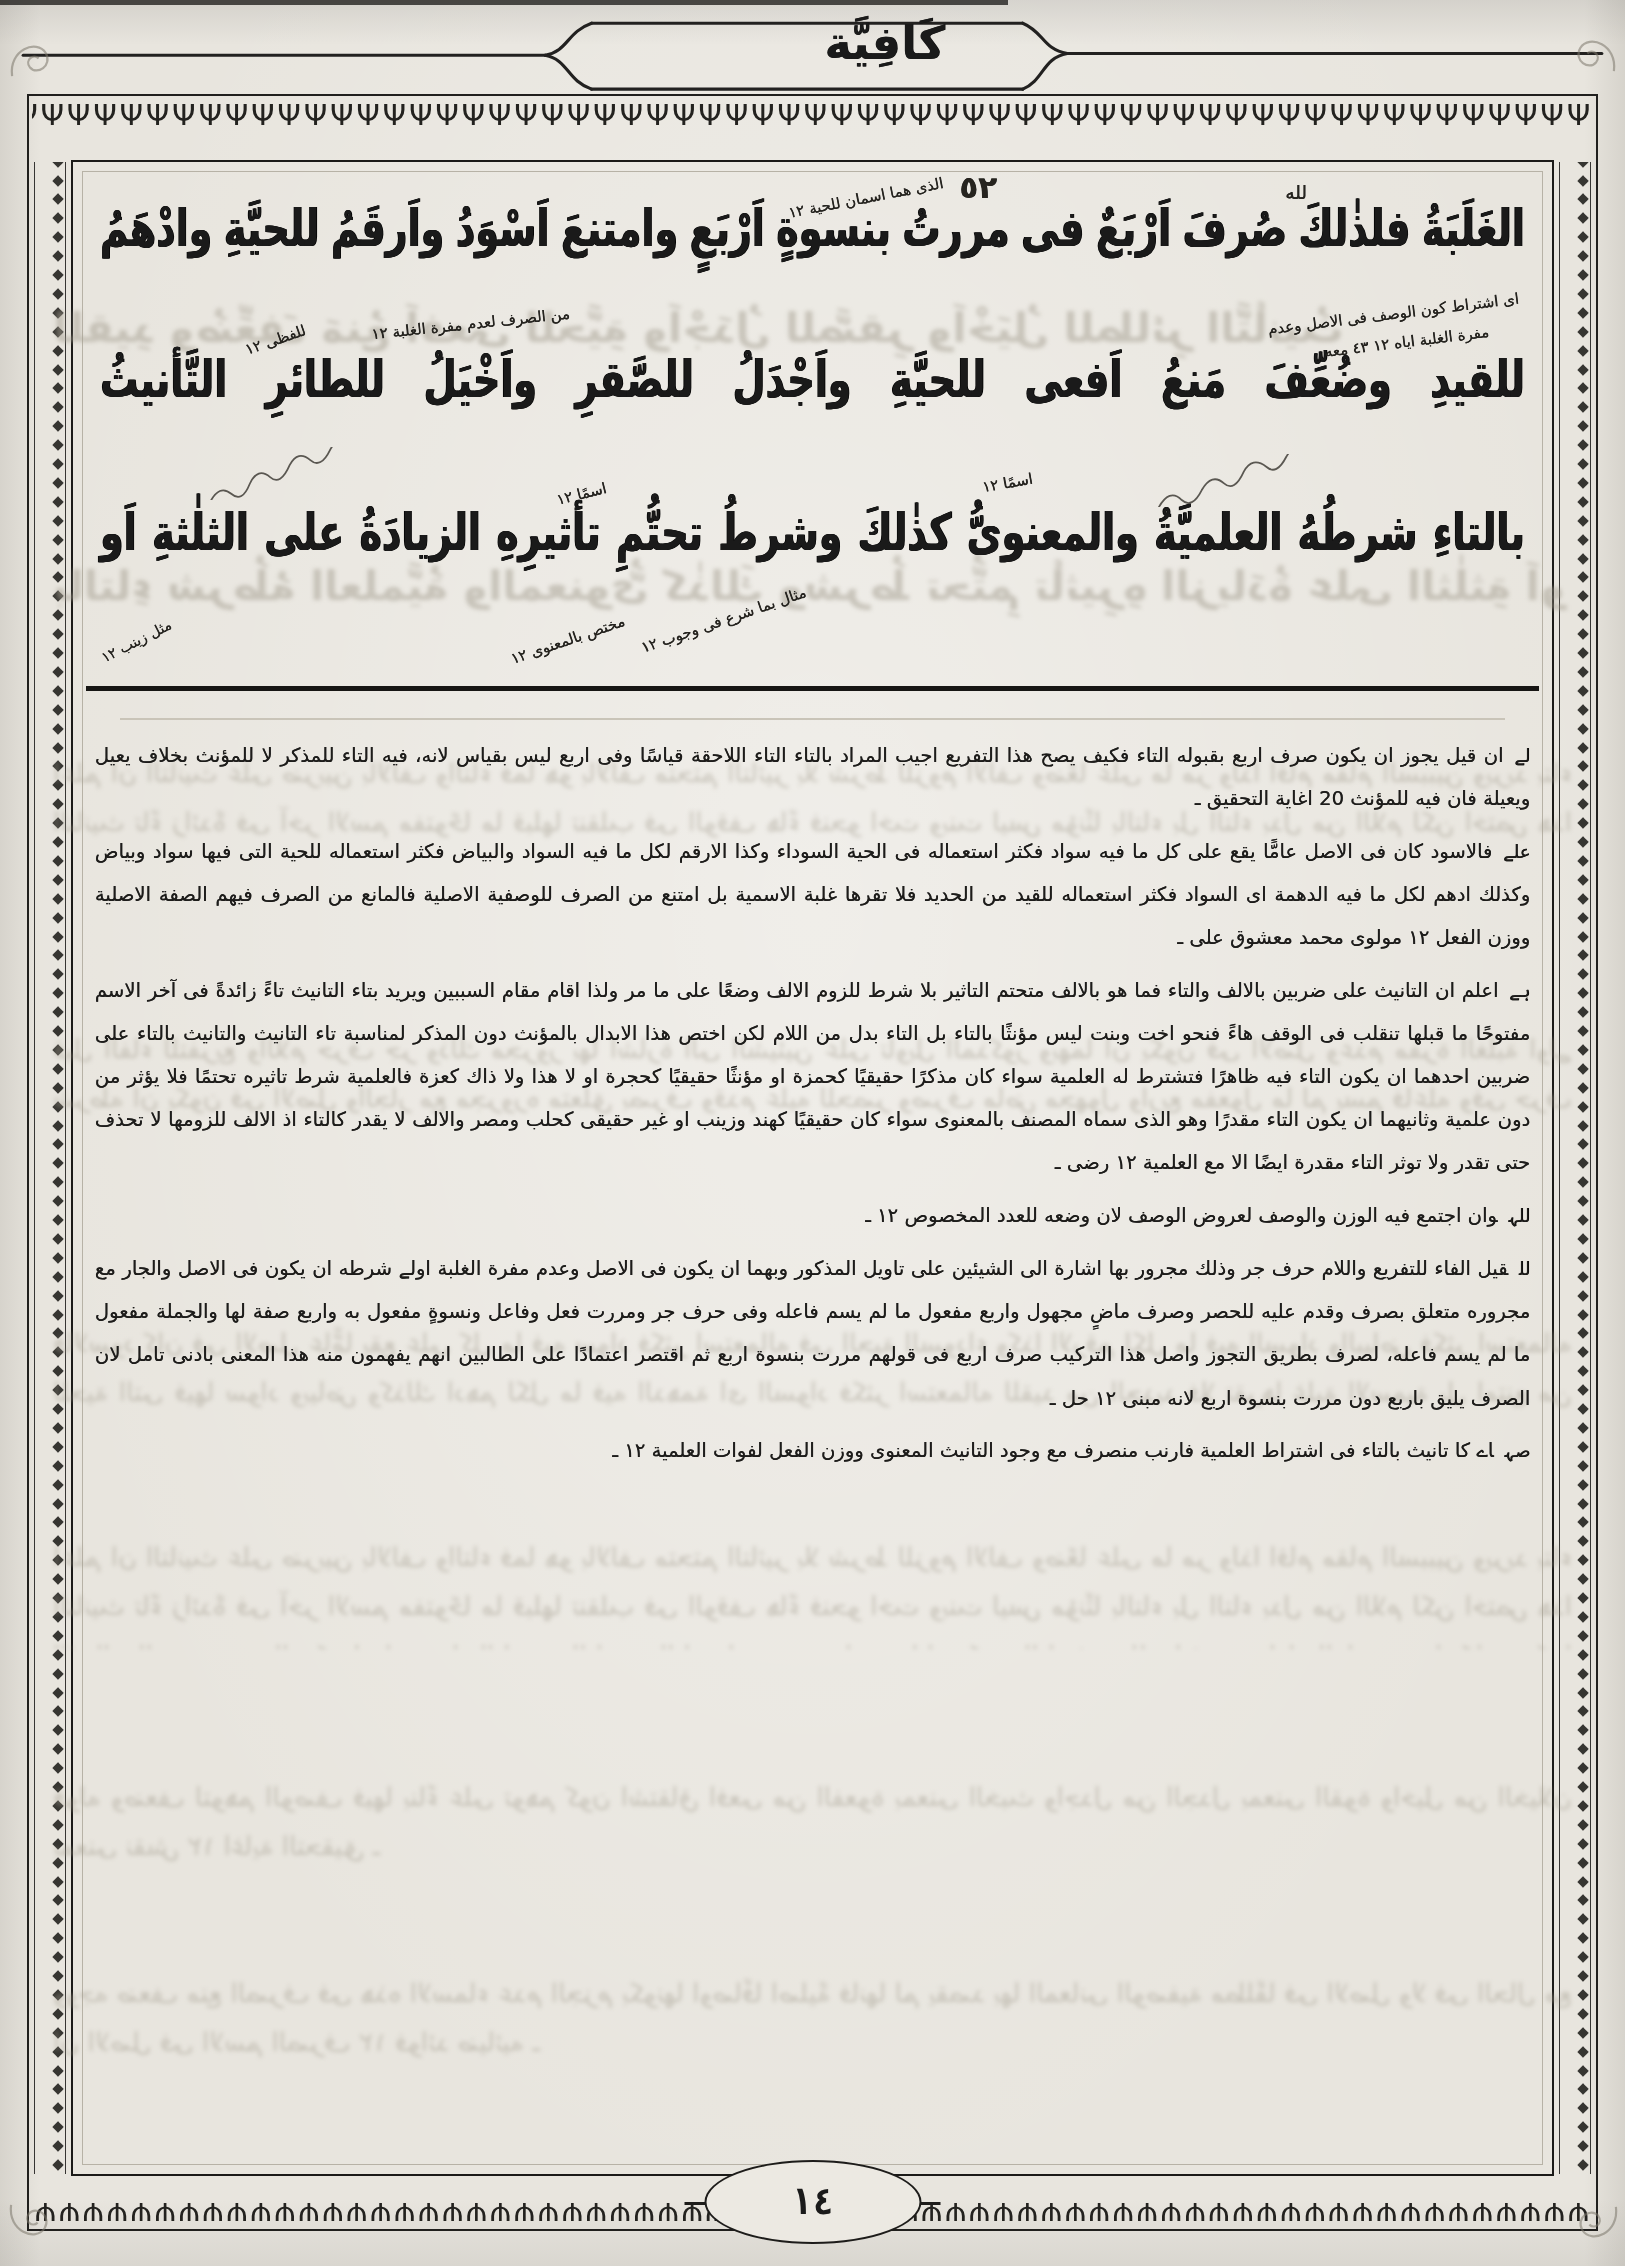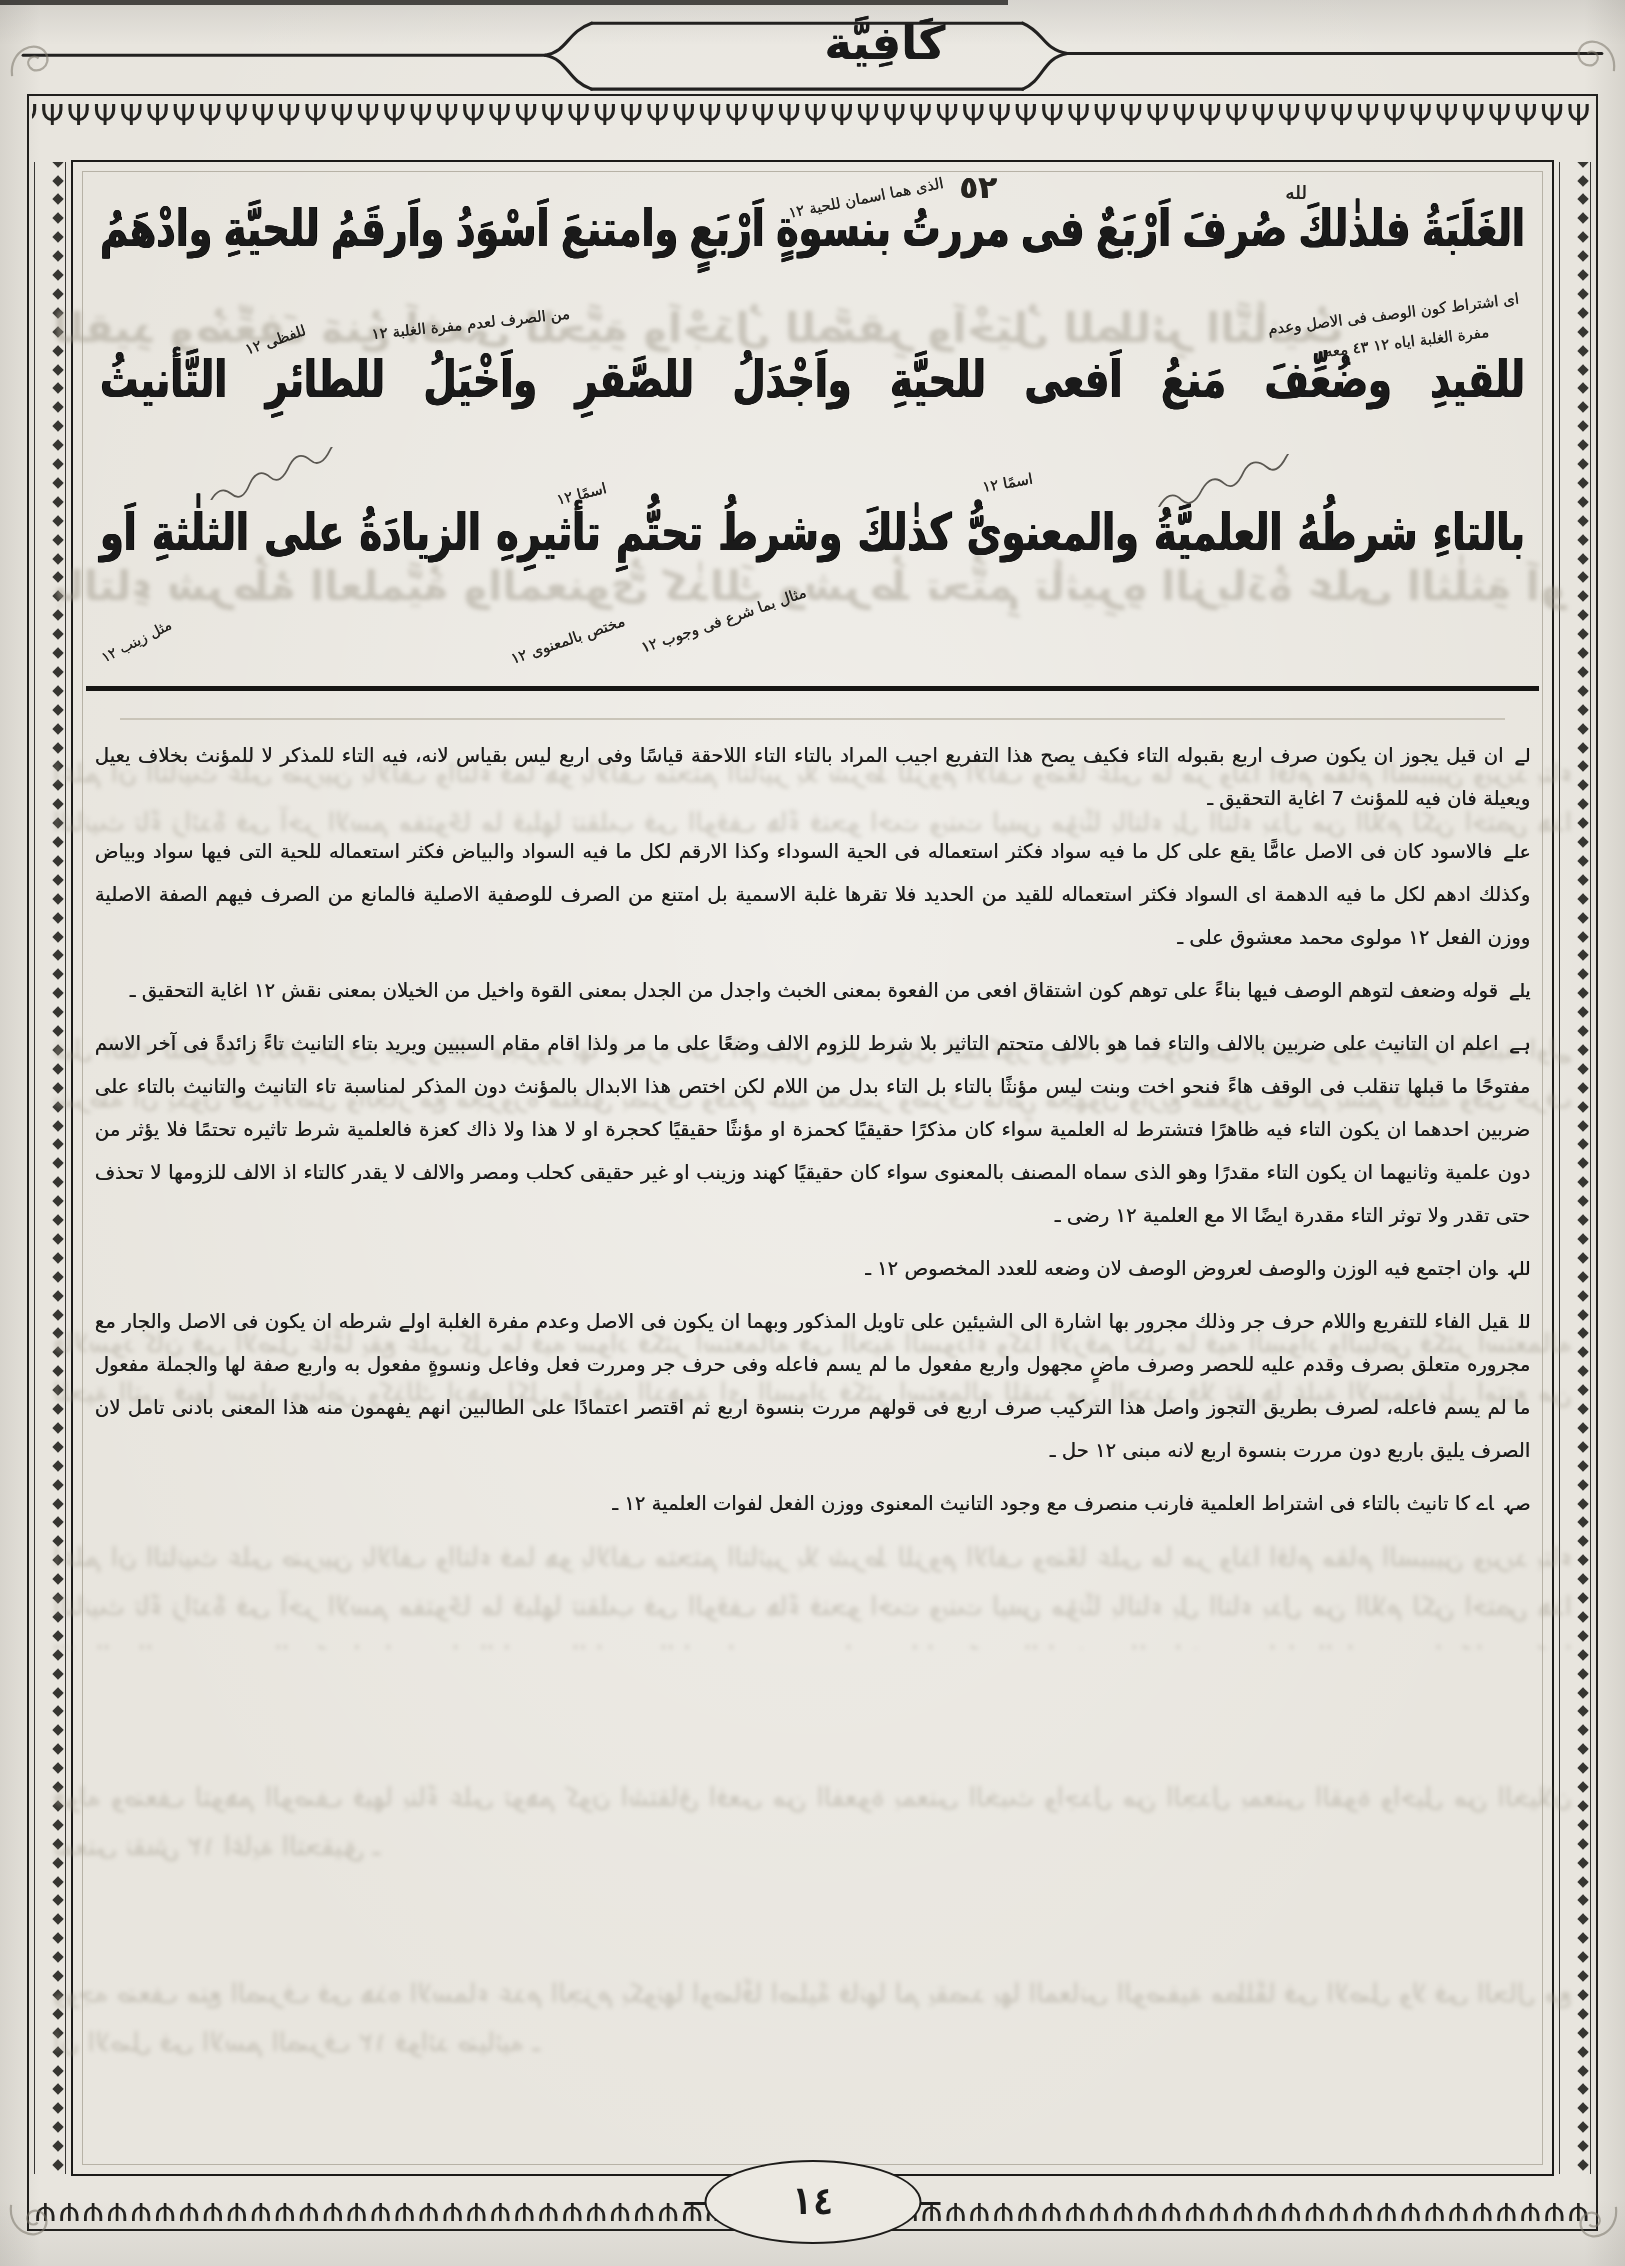--- a/index.html
+++ b/index.html
@@ -204,23 +204,22 @@
       </svg>
       <svg class="scribble" style="top:274px;right:116px" width="267" height="53" viewBox="0 0 300 60">
         <path d="M6,42 q16,-22 28,-6 q10,12 24,-8 q14,-18 26,-4 q10,12 24,-10 q12,-16 26,-2 q10,12 24,-8 q14,-18 26,-4 q10,12 26,-8 q12,-14 26,-2 q12,12 26,-6" fill="none" stroke="#37342e" stroke-width="2" transform="rotate(-8 150 30)"></path>
       </svg>
 
       <div class="divider"></div>
       <div class="divider-echo"></div>
     </div>
 
     <div class="commentary">
-      <p><span class="marker">لے</span><span>ان قيل يجوز ان يكون صرف اربع بقبوله التاء فكيف يصح هذا التفريع اجيب المراد بالتاء التاء اللاحقة قياسًا وفى اربع ليس بقياس لانه، فيه التاء للمذكر لا للمؤنث بخلاف يعيل ويعيلة فان فيه للمؤنث 7 اغاية التحقيق ـ</span></p>
+      <p><span class="marker">لے</span><span>ان قيل يجوز ان يكون صرف اربع بقبوله التاء فكيف يصح هذا التفريع اجيب المراد بالتاء التاء اللاحقة قياسًا وفى اربع ليس بقياس لانه، فيه التاء للمذكر لا للمؤنث بخلاف يعيل ويعيلة فان فيه للمؤنث 20 اغاية التحقيق ـ</span></p>
       <p><span class="marker">علے</span><span>فالاسود كان فى الاصل عامًّا يقع على كل ما فيه سواد فكثر استعماله فى الحية السوداء وكذا الارقم لكل ما فيه السواد والبياض فكثر استعماله للحية التى فيها سواد وبياض وكذلك ادهم لكل ما فيه الدهمة اى السواد فكثر استعماله للقيد من الحديد فلا تقرها غلبة الاسمية بل امتنع من الصرف للوصفية الاصلية فالمانع من الصرف فيهم الصفة الاصلية ووزن الفعل ١٢ مولوى محمد معشوق على ـ</span></p>
-      <p><span class="marker">يلے</span><span>قوله وضعف لتوهم الوصف فيها بناءً على توهم كون اشتقاق افعى من الفعوة بمعنى الخبث واجدل من الجدل بمعنى القوة واخيل من الخيلان بمعنى نقش ١٢ اغاية التحقيق ـ</span></p>
       <p><span class="marker">ہے</span><span>اعلم ان التانيث على ضربين بالالف والتاء فما هو بالالف متحتم التاثير بلا شرط للزوم الالف وضعًا على ما مر ولذا اقام مقام السببين ويريد بتاء التانيث تاءً زائدةً فى آخر الاسم مفتوحًا ما قبلها تنقلب فى الوقف هاءً فنحو اخت وبنت ليس مؤنثًا بالتاء بل التاء بدل من اللام لكن اختص هذا الابدال بالمؤنث دون المذكر لمناسبة تاء التانيث والتانيث بالتاء على ضربين احدهما ان يكون التاء فيه ظاهرًا فتشترط له العلمية سواء كان مذكرًا حقيقيًا كحمزة او مؤنثًا حقيقيًا كحجرة او لا هذا ولا ذاك كعزة فالعلمية شرط تاثيره تحتمًا فلا يؤثر من دون علمية وثانيهما ان يكون التاء مقدرًا وهو الذى سماه المصنف بالمعنوى سواء كان حقيقيًا كهند وزينب او غير حقيقى كحلب ومصر والالف لا يقدر كالتاء اذ الالف للزومها لا تحذف حتى تقدر ولا توثر التاء مقدرة ايضًا الا مع العلمية ١٢ رضى ـ</span></p>
       <p><span class="marker">للہ</span><span>وان اجتمع فيه الوزن والوصف لعروض الوصف لان وضعه للعدد المخصوص ١٢ ـ</span></p>
       <p><span class="marker">لل</span><span>قيل الفاء للتفريع واللام حرف جر وذلك مجرور بها اشارة الى الشيئين على تاويل المذكور وبهما ان يكون فى الاصل وعدم مفرة الغلبة اولے شرطه ان يكون فى الاصل والجار مع مجروره متعلق بصرف وقدم عليه للحصر وصرف ماضٍ مجهول واربع مفعول ما لم يسم فاعله وفى حرف جر ومررت فعل وفاعل ونسوةٍ مفعول به واربع صفة لها والجملة مفعول ما لم يسم فاعله، لصرف بطريق التجوز واصل هذا التركيب صرف اربع فى قولهم مررت بنسوة اربع ثم اقتصر اعتمادًا على الطالبين انهم يفهمون منه هذا المعنى بادنى تامل لان الصرف يليق باربع دون مررت بنسوة اربع لانه مبنى ١٢ حل ـ</span></p>
       <p><span class="marker">صہ</span><span>اے كا تانيث بالتاء فى اشتراط العلمية فارنب منصرف مع وجود التانيث المعنوى ووزن الفعل لفوات العلمية ١٢ ـ</span></p>
     </div>
   </div>
 
   <div class="pagenum-wrap">
     <div class="pagenum-tip tip-l"></div>
     <div class="pagenum-tip tip-r"></div>

